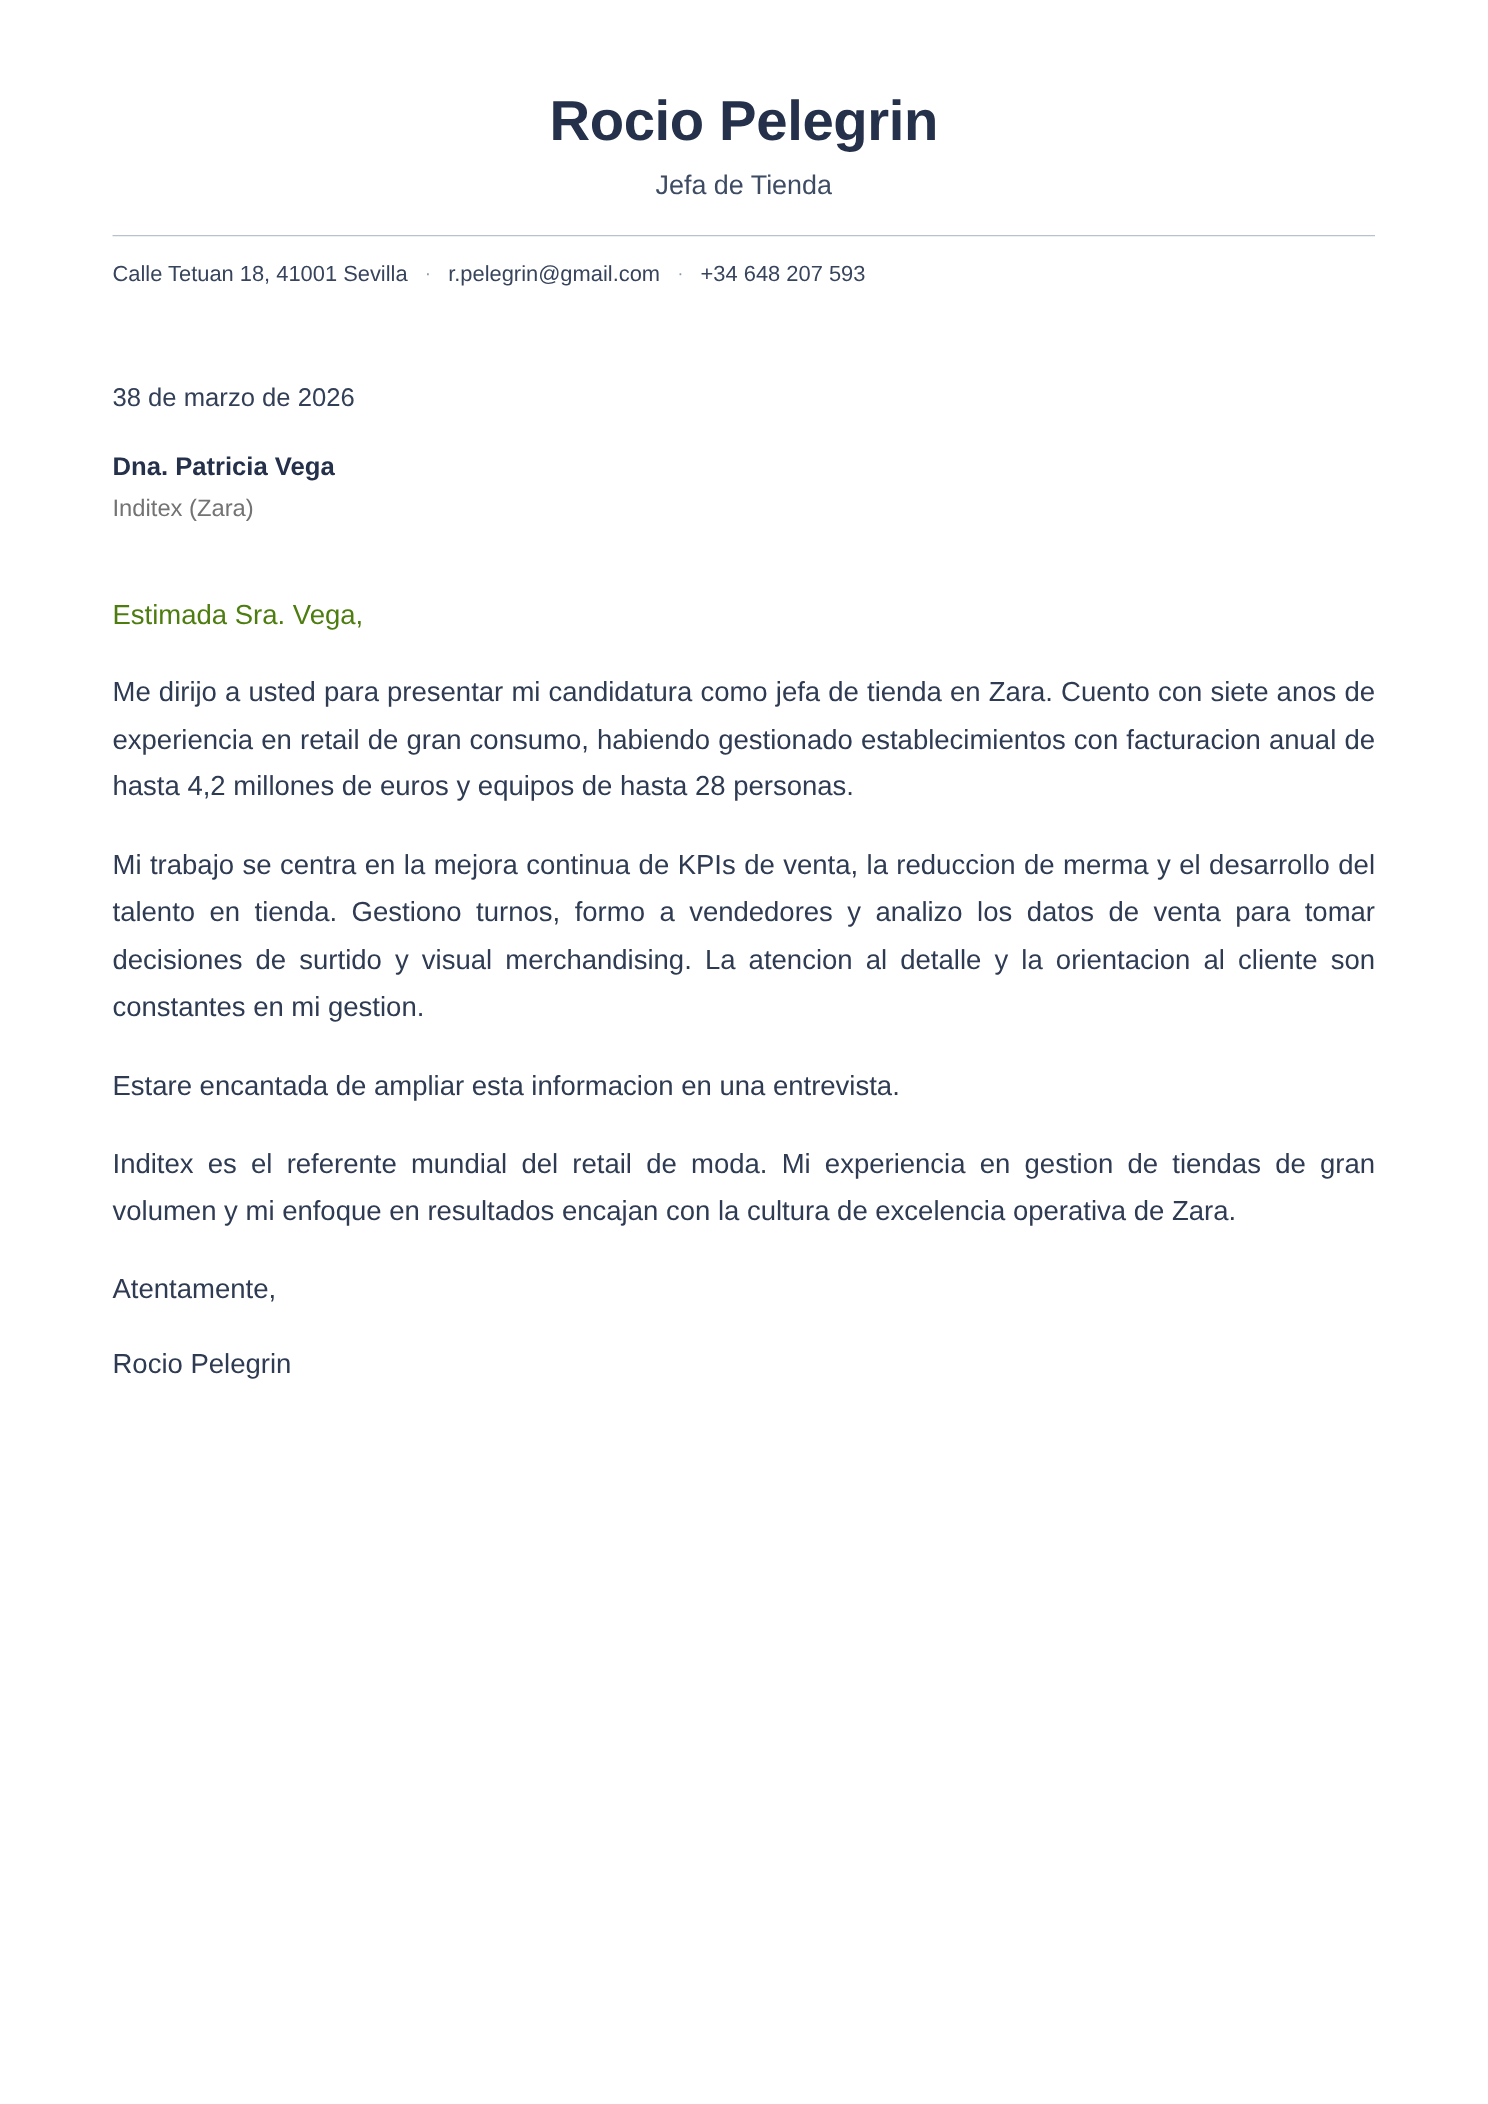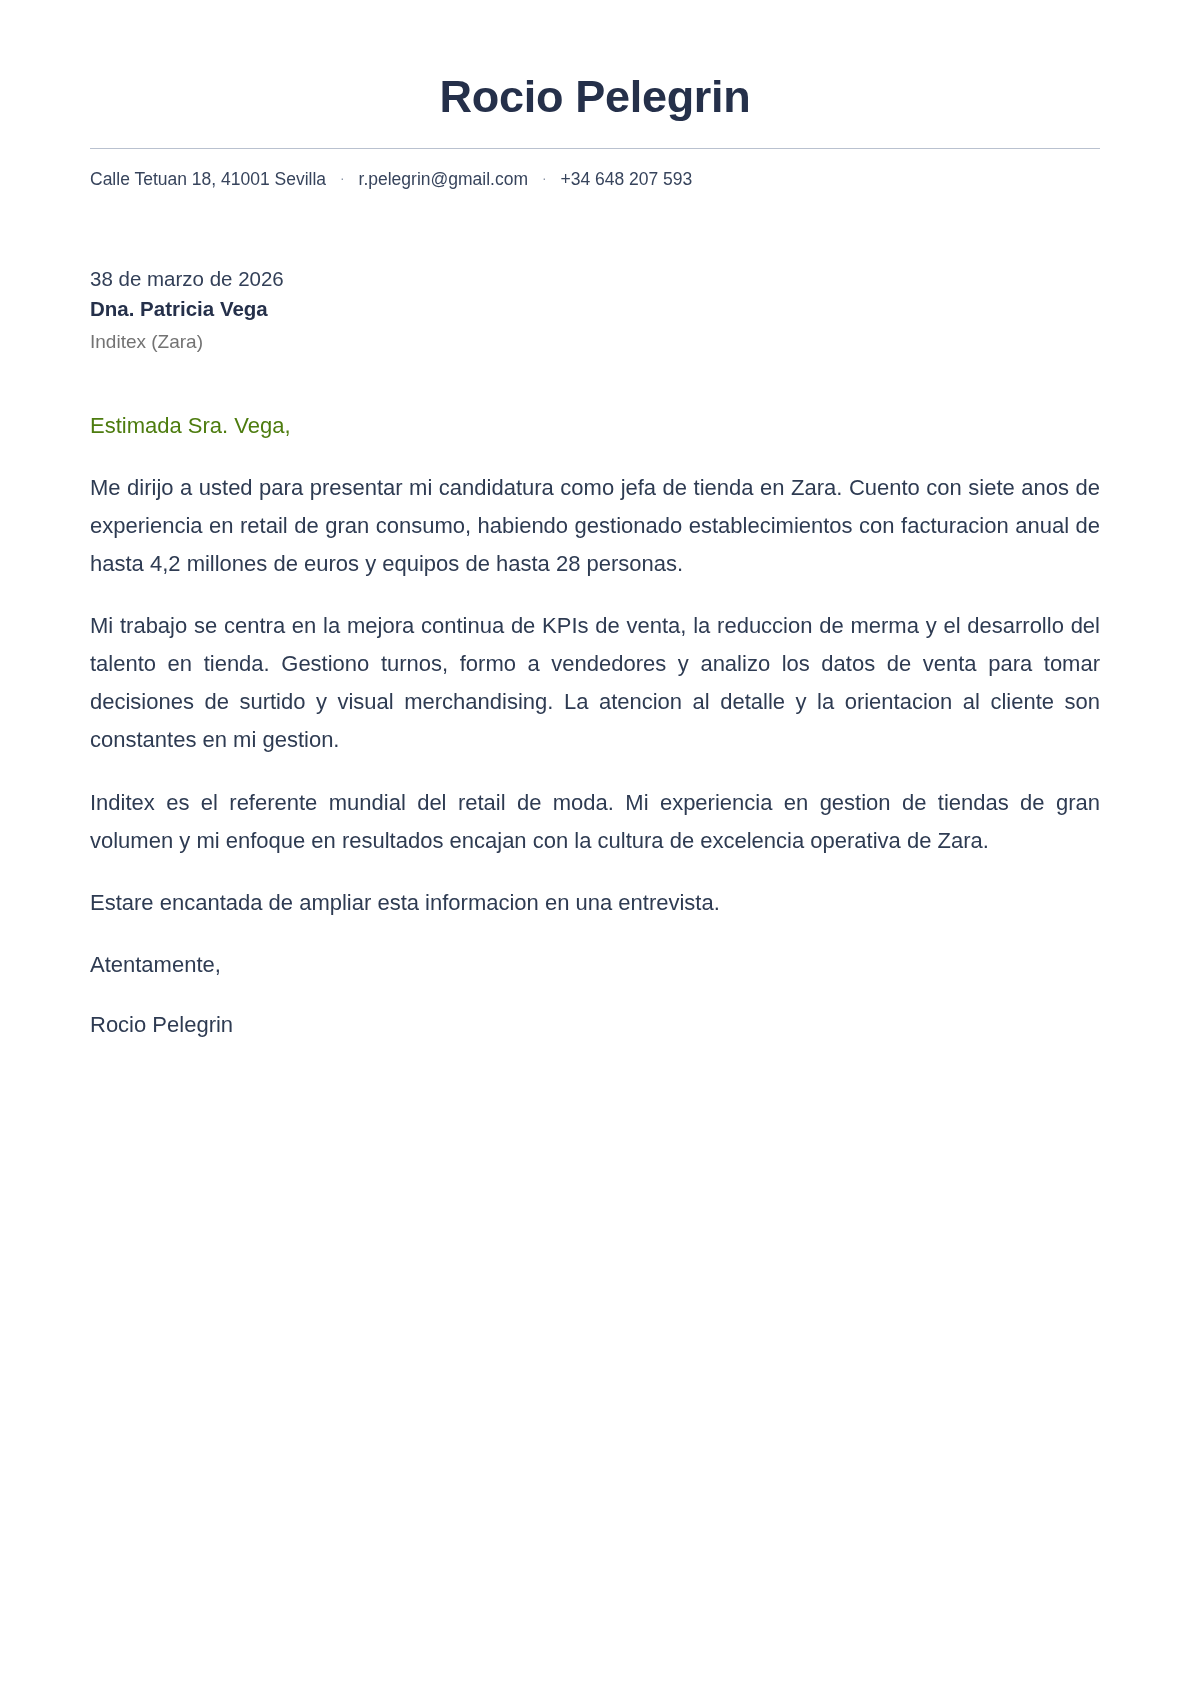--- a/index.html
+++ b/index.html
@@ -71,20 +71,21 @@
   
   .letter-meta {
     margin-top: 72px;
   }
   .letter-date {
     font-size: 20.5px;
     color: #323f57;
     line-height: 1.45;
   }
   .recipient {
+    margin-top: 26px;
   }
   .recipient-name {
     font-size: 20.5px;
     font-weight: bold;
     color: #25304a;
     line-height: 1.45;
   }
   .recipient-company {
     font-size: 19px;
     color: #737373;
@@ -124,20 +125,21 @@
   }
 </style>
 </head>
 <body>
 
 <div class="page">
   <div class="sheet">
 
     <div class="letter-header">
       <h1 class="applicant-name">Rocio Pelegrin</h1>
+      <div class="applicant-title">Jefa de Tienda</div>
       <hr class="header-rule">
       <div class="contact-line">
         <span>Calle Tetuan 18, 41001 Sevilla</span>
         <span class="contact-sep">·</span>
         <span>r.pelegrin@gmail.com</span>
         <span class="contact-sep">·</span>
         <span>+34 648 207 593</span>
       </div>
     </div>
 
@@ -149,23 +151,23 @@
       </div>
     </div>
 
     <div class="letter-body">
       <p class="salutation">Estimada Sra. Vega,</p>
 
       <p class="body-para">Me dirijo a usted para presentar mi candidatura como jefa de tienda en Zara. Cuento con siete anos de experiencia en retail de gran consumo, habiendo gestionado establecimientos con facturacion anual de hasta 4,2 millones de euros y equipos de hasta 28 personas.</p>
 
       <p class="body-para">Mi trabajo se centra en la mejora continua de KPIs de venta, la reduccion de merma y el desarrollo del talento en tienda. Gestiono turnos, formo a vendedores y analizo los datos de venta para tomar decisiones de surtido y visual merchandising. La atencion al detalle y la orientacion al cliente son constantes en mi gestion.</p>
 
+      <p class="body-para">Estare encantada de ampliar esta informacion en una entrevista.</p>
+
       <p class="body-para">Inditex es el referente mundial del retail de moda. Mi experiencia en gestion de tiendas de gran volumen y mi enfoque en resultados encajan con la cultura de excelencia operativa de Zara.</p>
-
-      <p class="body-para">Estare encantada de ampliar esta informacion en una entrevista.</p>
 
       <p class="closing-line">Atentamente,</p>
 
       <p class="signature-name">Rocio Pelegrin</p>
     </div>
 
   </div>
 </div>
 
 </body></html>

